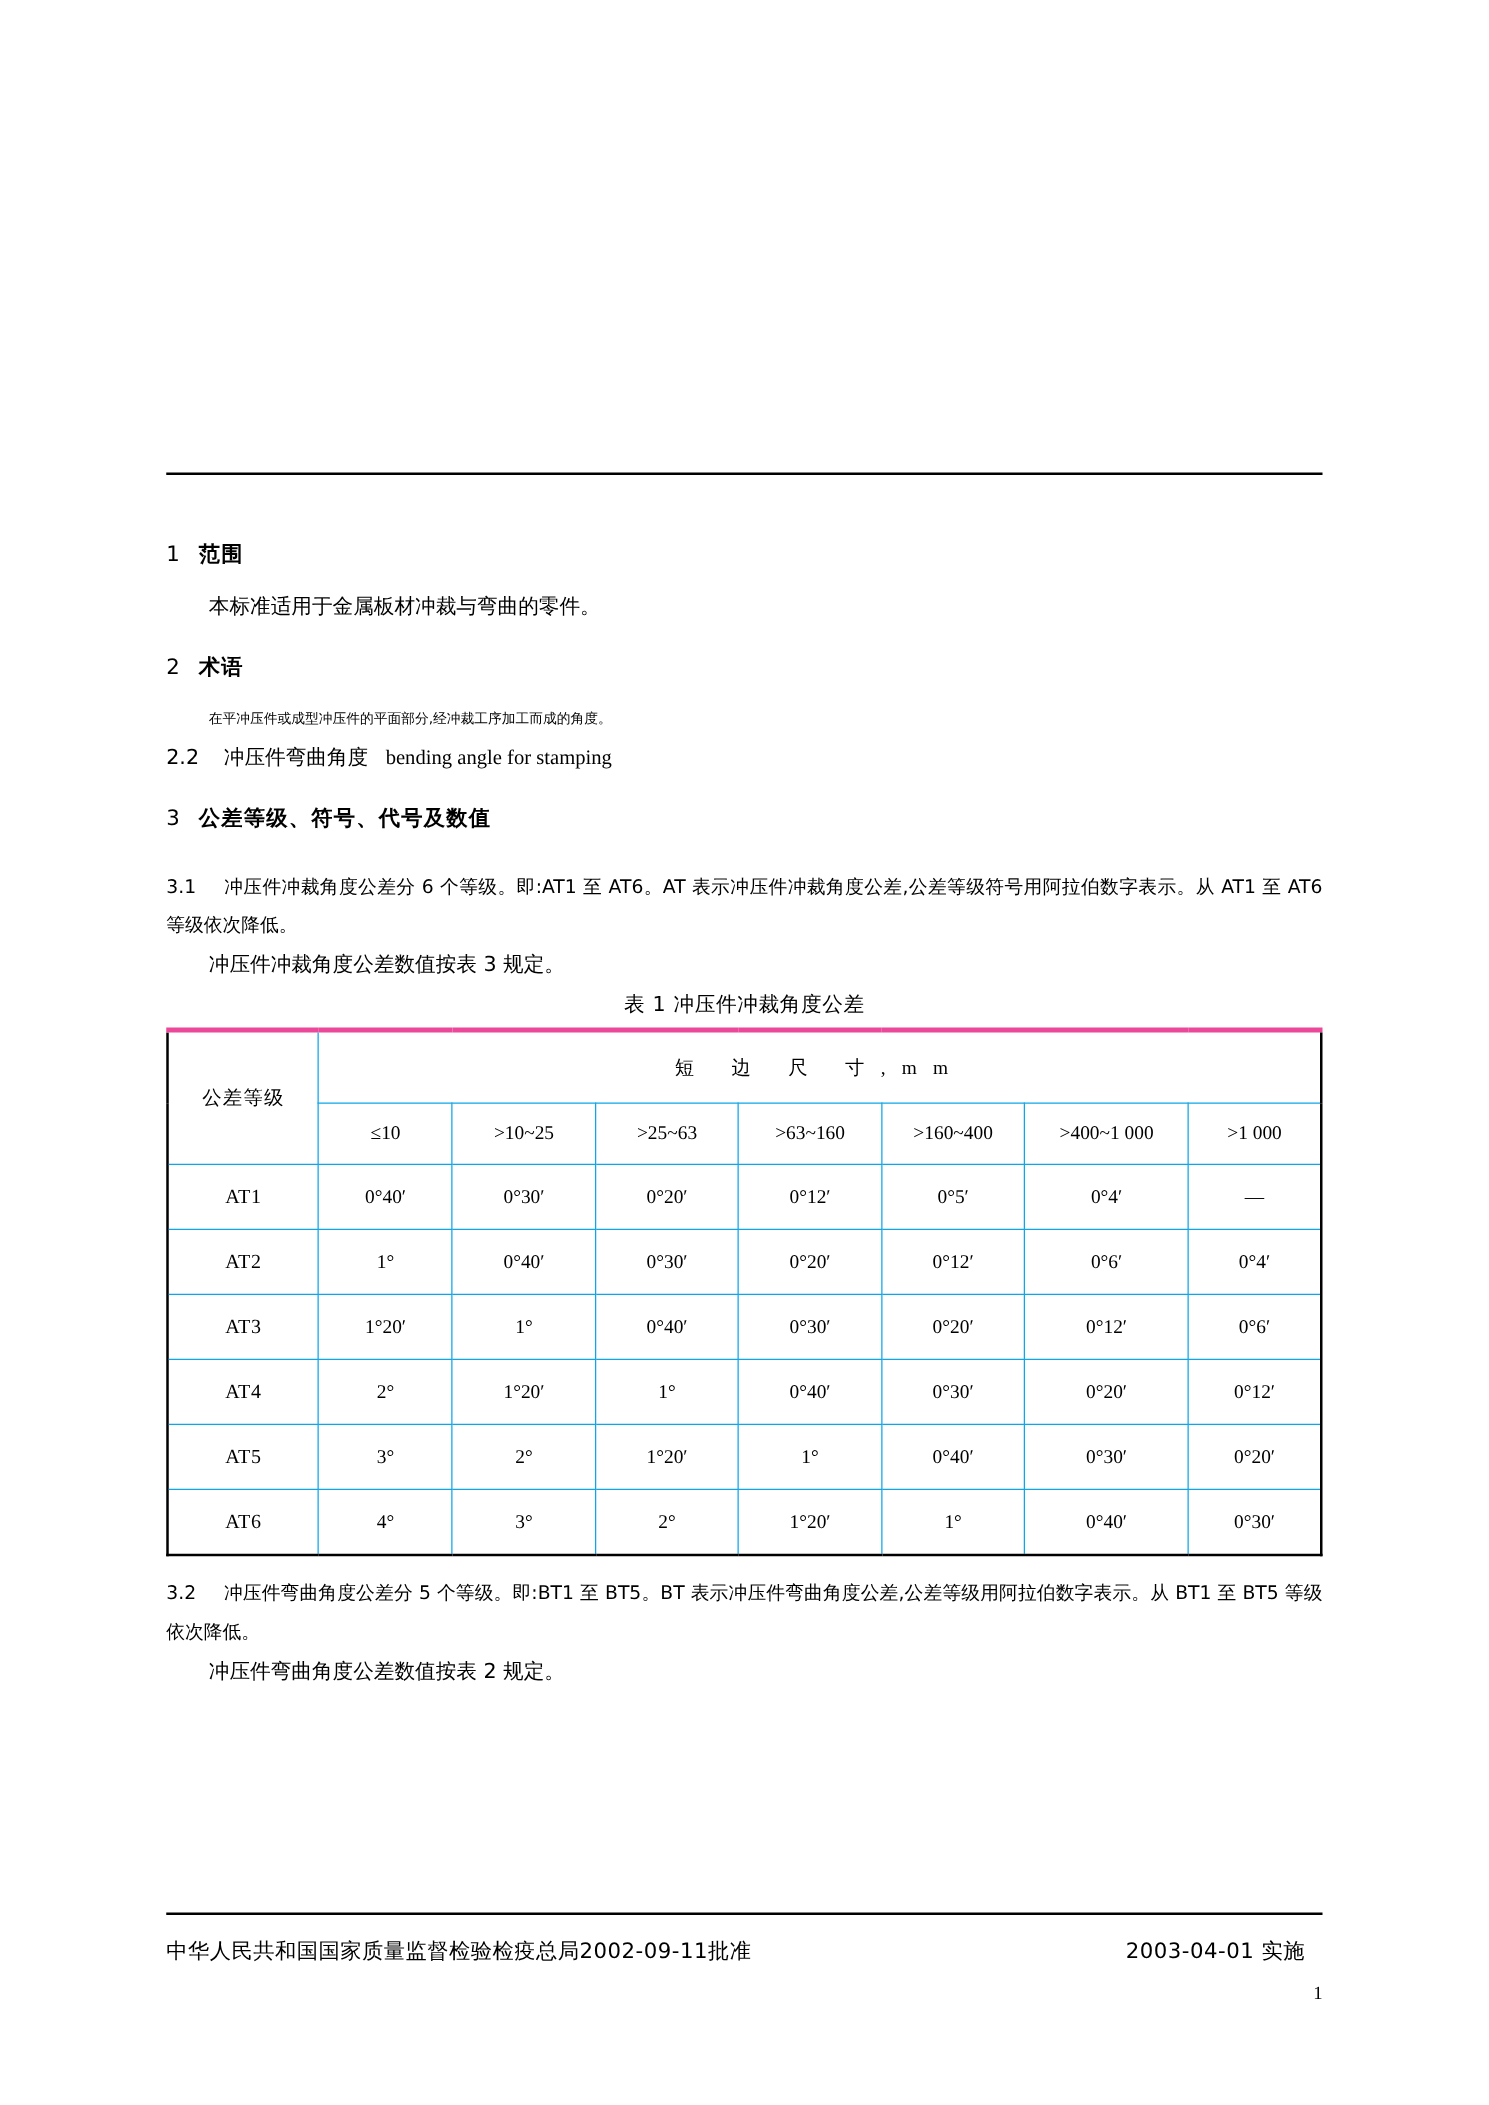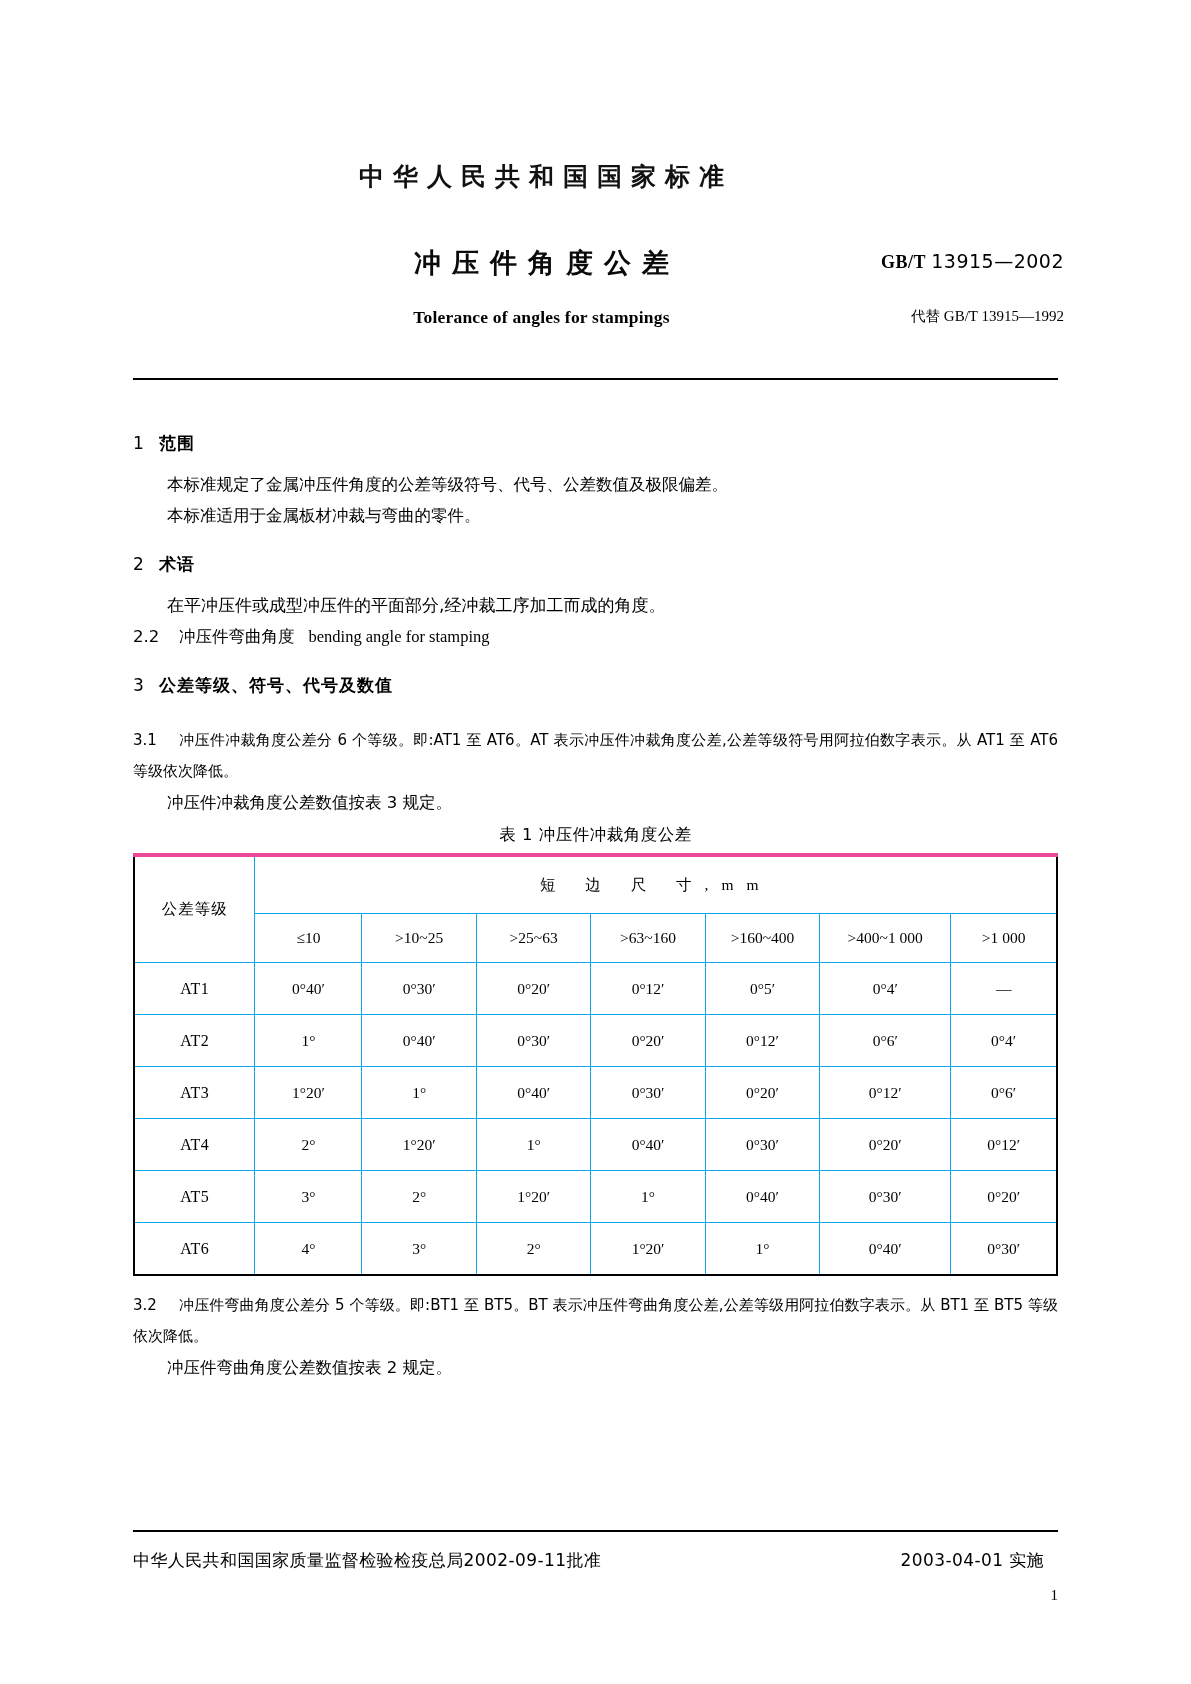--- a/index.html
+++ b/index.html
@@ -136,21 +136,21 @@
     display: inline-block;
     min-width: 46px;
   }
   .sub-head .en {
     font-family: "Liberation Serif", "DejaVu Serif", serif;
     font-size: 16.5px;
     padding-left: 14px;
   }
   .sub-body {
     font-family: "DejaVu Sans", "Liberation Sans", sans-serif;
-    font-size: 17px;
+    font-size: 11px;
     line-height: 31px;
     margin: 0;
     padding-left: 34px;
   }
 
   .gap-s { height: 14px; }
   .gap-m { height: 22px; }
 
   .numbered {
     font-family: "DejaVu Sans", "Liberation Sans", sans-serif;
@@ -237,44 +237,28 @@
     bottom: 80px;
     font-family: "Liberation Serif", "DejaVu Serif", serif;
     font-size: 15px;
   }
 </style>
 </head>
 <body>
 
 <div class="page">
 
-  <div class="masthead">
-    <div class="national-standard">中华人民共和国国家标准</div>
-    <div class="doc-title">冲压件角度公差</div>
-    <div class="doc-title-en">Tolerance of angles for stampings</div>
-
-    <div class="std-code">
-      <span class="gbt">GB/T</span>
-      <span class="num">13915—2002</span>
-    </div>
-
-    <div class="std-replaces">
-      <span class="cn">代替</span>
-      <span>GB/T 13915—1992</span>
-    </div>
-  </div>
 
   <div class="rule-top"></div>
 
   <div class="content">
 
     <div class="h-sec">
       <span class="n">1</span><span class="t">范围</span>
     </div>
-    <p class="para indent">本标准规定了金属冲压件角度的公差等级符号、代号、公差数值及极限偏差。</p>
     <p class="para indent">本标准适用于金属板材冲裁与弯曲的零件。</p>
 
     <div class="gap-m"></div>
 
     <div class="h-sec">
       <span class="n">2</span><span class="t">术语</span>
     </div>
 
     <p class="sub-body">在平冲压件或成型冲压件的平面部分,经冲裁工序加工而成的角度。</p>
 

